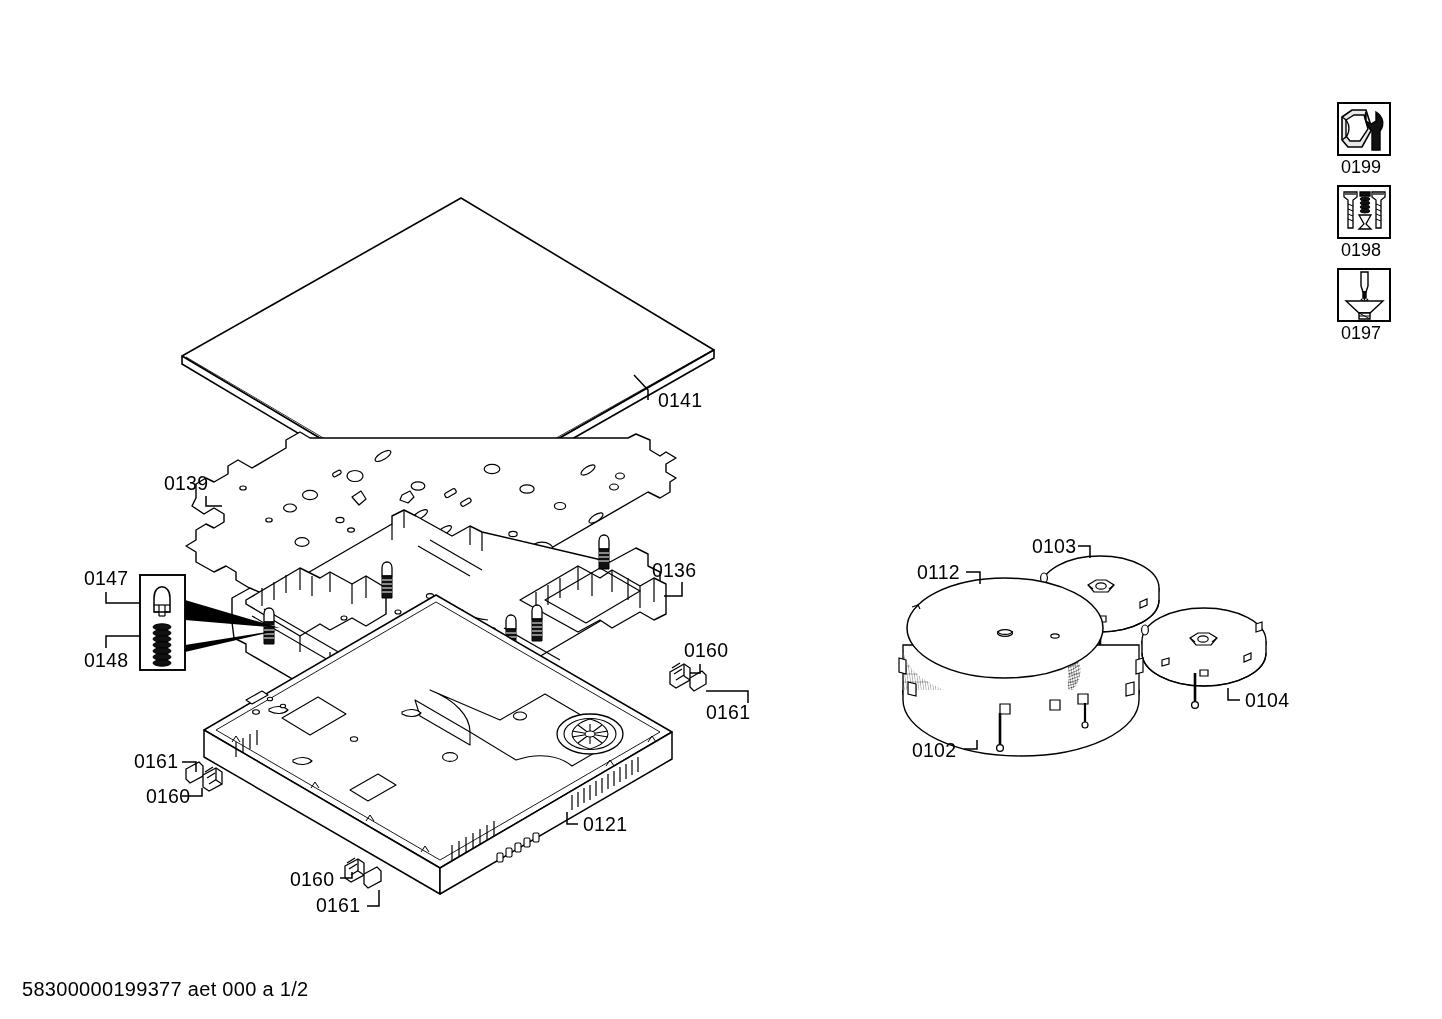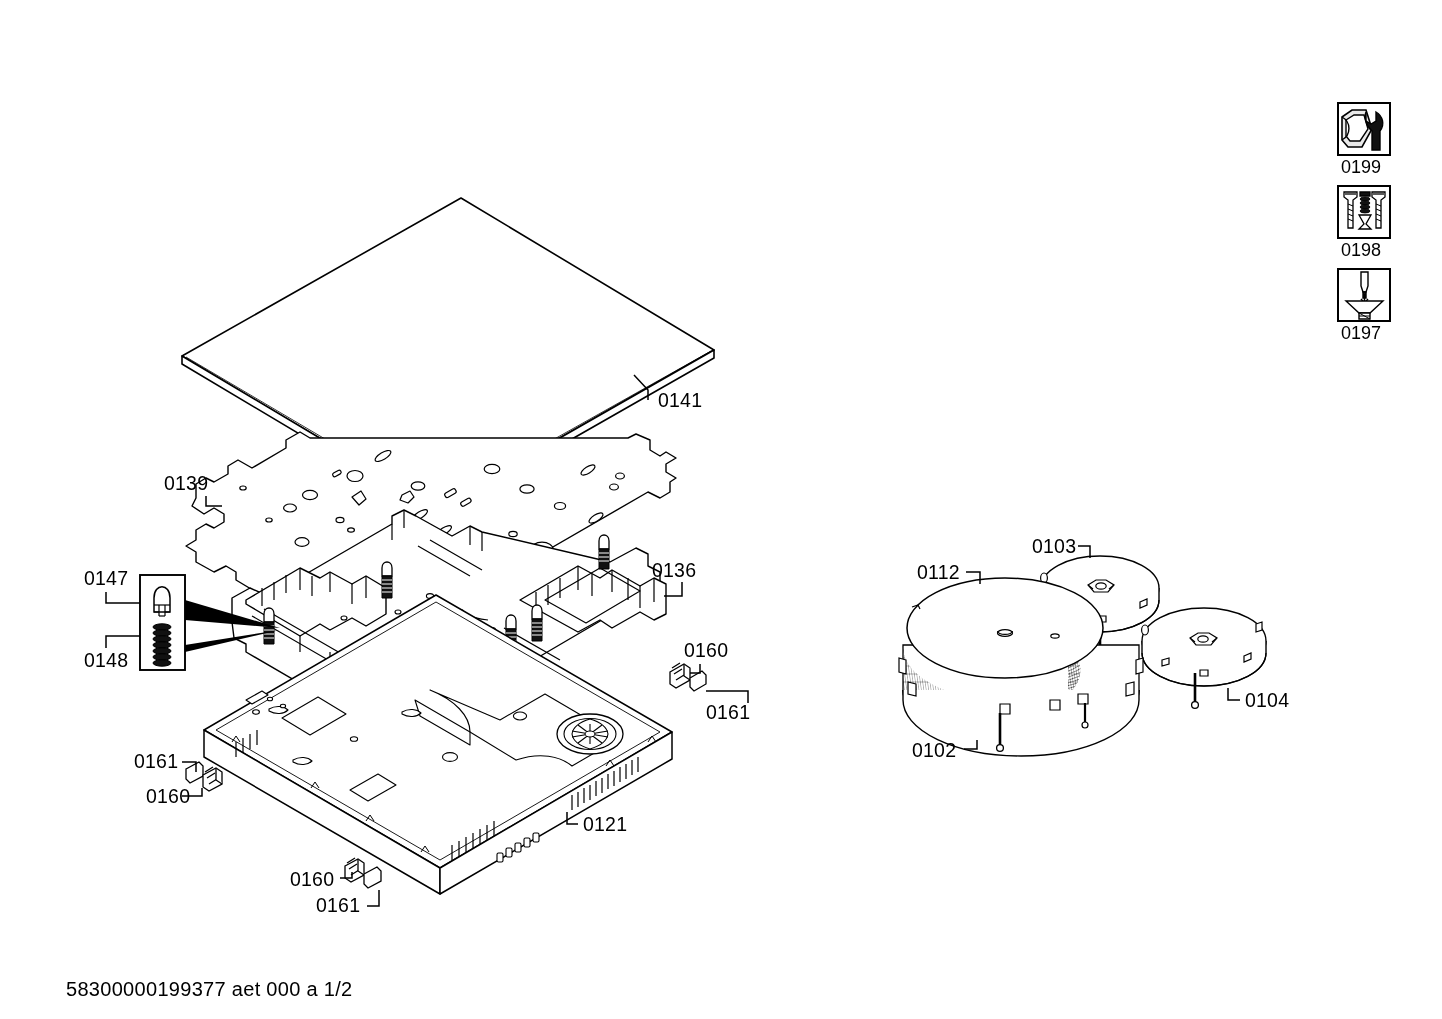--- a/index.html
+++ b/index.html
@@ -1,21 +1,21 @@
 <!DOCTYPE html>
 <html><head>
 <meta charset="utf-8">
 <style>
   html,body{margin:0;padding:0;background:#ffffff;}
   body{width:1442px;height:1019px;position:relative;overflow:hidden;
        font-family:"Liberation Sans", sans-serif;color:#000;}
   #stage{position:absolute;left:0;top:0;width:1442px;height:1019px;}
   svg{display:block;}
   .lbl{font-family:"Liberation Sans", sans-serif;font-size:19.5px;fill:#000;letter-spacing:.2px;}
-  .foot{position:absolute;left:22px;top:978px;font-size:20px;letter-spacing:.3px;white-space:nowrap;margin-left:44px;}
+  .foot{position:absolute;left:22px;top:978px;font-size:20px;letter-spacing:.3px;white-space:nowrap;}
   .legend-num{font-family:"Liberation Sans", sans-serif;font-size:18px;fill:#000;}
 </style>
 </head>
 <body>
 
 <div id="stage">
 <svg width="1442" height="1019" viewBox="0 0 1442 1019" xmlns="http://www.w3.org/2000/svg">
 
   <defs>
 

